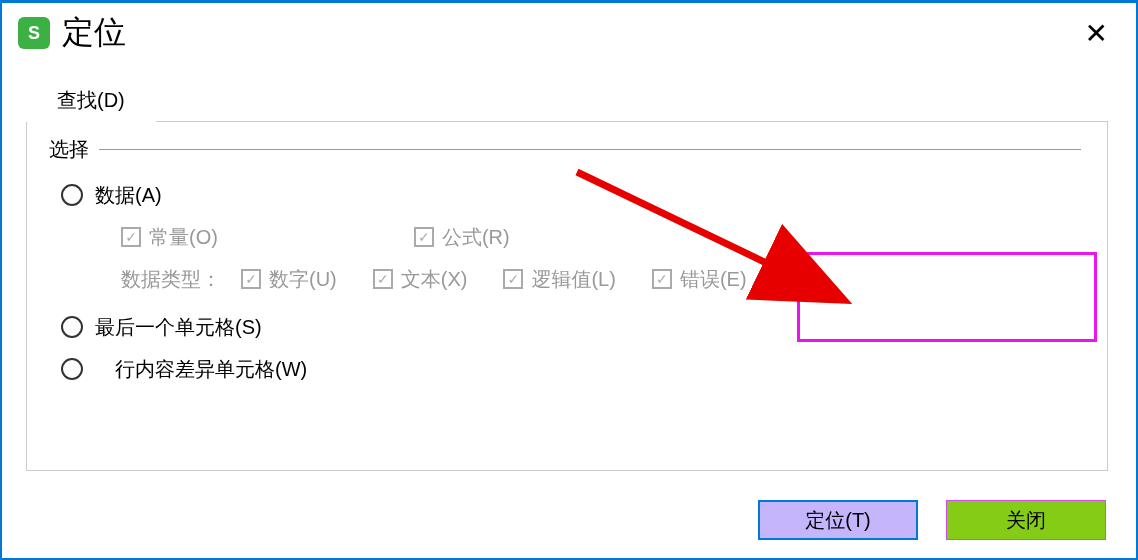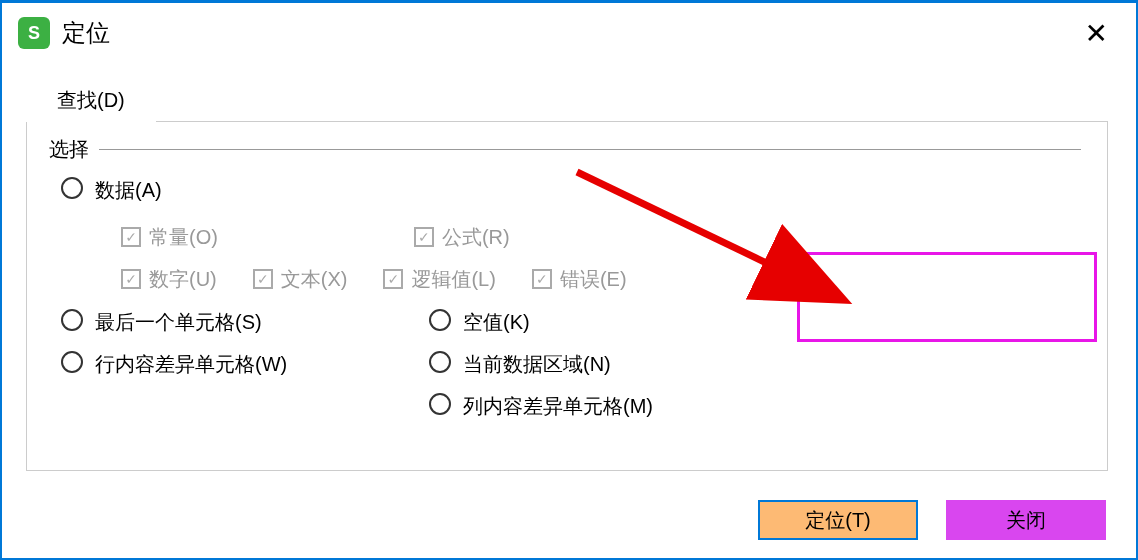--- a/index.html
+++ b/index.html
@@ -26,21 +26,21 @@
       border-radius: 6px;
       display: flex;
       align-items: center;
       justify-content: center;
       color: #fff;
       font-weight: bold;
       font-size: 18px;
       margin-right: 12px;
     }
     .title-text {
-      font-size: 24px;
+      font-size: 32px;
       flex: 1;
     }
     .close-x {
       font-size: 28px;
       font-weight: 300;
       cursor: pointer;
       padding: 0 8px;
     }
     .tabs {
       display: flex;
@@ -78,20 +78,21 @@
       font-size: 20px;
       margin-right: 10px;
     }
     .section-line {
       flex: 1;
       height: 1px;
       background: #999;
     }
     .opt-row {
       display: flex;
+      align-items: center;
       margin: 6px 0;
       min-height: 36px;
     }
     .radio {
       width: 22px;
       height: 22px;
       border: 2px solid #333;
       border-radius: 50%;
       margin-right: 12px;
       flex-shrink: 0;
@@ -157,30 +158,30 @@
       position: absolute;
       bottom: 18px;
       right: 30px;
       display: flex;
       gap: 28px;
     }
     .btn {
       min-width: 160px;
       height: 40px;
       border: 1px solid #d946ef;
-      background: #d946ef;
+      background: #84cc16;
       font-size: 20px;
       cursor: pointer;
       display: flex;
       align-items: center;
       justify-content: center;
     }
     .btn.primary {
       border: 2px solid #0078d7;
-      background: #fdba74;
+      background: #c4b5fd;
       text-align: right;
     }
   </style>
 </head>
 <body>
 
 <div class="titlebar">
   <div class="app-icon">
     <span>S</span>
   </div>
@@ -211,20 +212,21 @@
     </span>
     <span style="width:160px;"></span>
     <span class="inline-opt">
       <span class="checkbox">✓</span>
       <span class="opt-label disabled">公式(R)</span>
     </span>
   </div>
 
   <div class="opt-row sub-indent disabled">
     <span style="width:28px;"></span>
+    <span class="opt-label disabled" style="margin-right:20px;">数据类型：</span>
     <span class="inline-opt">
       <span class="checkbox">✓</span>
       <span class="opt-label disabled">数字(U)</span>
     </span>
     <span class="inline-opt">
       <span class="checkbox">✓</span>
       <span class="opt-label disabled">文本(X)</span>
     </span>
     <span class="inline-opt">
       <span class="checkbox">✓</span>
@@ -235,37 +237,23 @@
       <span class="opt-label disabled">错误(E)</span>
     </span>
   </div>
 
   <div class="col-container">
     <div class="col1">
       <div class="opt-row" style="padding-left:12px;">
         <span class="radio"></span>
         <span class="opt-label">最后一个单元格(S)</span>
       </div>
-      <div class="opt-row" style="padding-left:12px;">
+      <div class="opt-row" style="padding-left:12px;gap:20px;">
         <span class="radio"></span>
         <span class="opt-label">行内容差异单元格(W)</span>
-      </div>
-    </div>
-    <div class="col2">
-      <div class="opt-row">
-        <span class="radio"></span>
-        <span class="opt-label">空值(K)</span>
-      </div>
-      <div class="opt-row">
-        <span class="radio"></span>
-        <span class="opt-label">当前数据区域(N)</span>
-      </div>
-      <div class="opt-row">
-        <span class="radio"></span>
-        <span class="opt-label">列内容差异单元格(M)</span>
       </div>
     </div>
     <div class="col3">
     </div>
   </div>
 
   <div class="highlight-box" style="left:770px; top:130px; width:300px; height:90px;"></div>
 
   <svg class="arrow-svg" style="left:540px; top:40px; width:290px; height:150px;">
     <defs>

